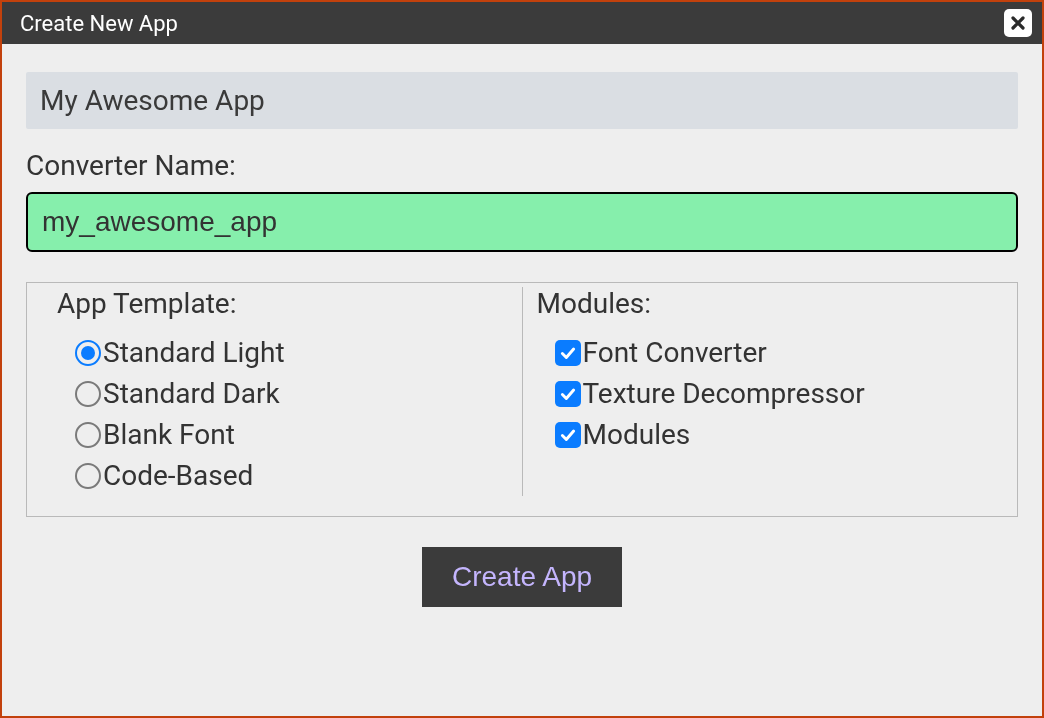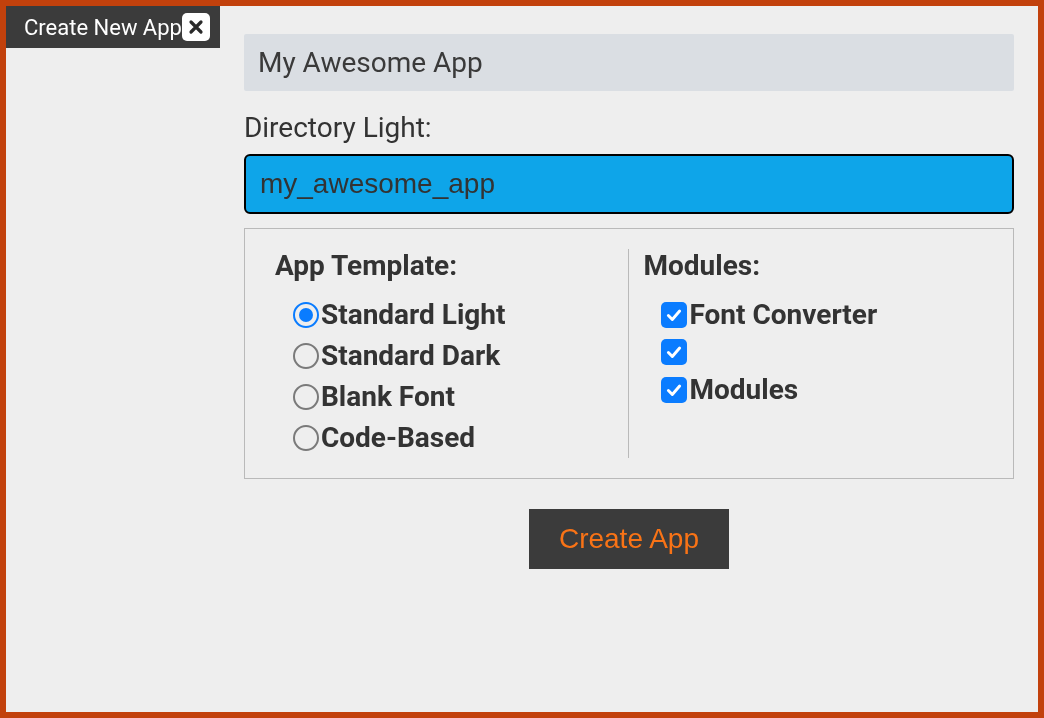--- a/index.html
+++ b/index.html
@@ -6,24 +6,24 @@
 body {
   font-family: -apple-system, BlinkMacSystemFont, "Segoe UI", Roboto, Helvetica, Arial, sans-serif;
   background: #fff;
   width: 1044px;
   height: 718px;
   overflow: hidden;
 }
 .window {
   width: 1044px;
   height: 718px;
-  border: 6px solid #c2410c;
+  border: 2px solid #c2410c;
   background: #eeeeee;
   display: flex;
-  flex-direction: row;
+  flex-direction: column;
 }
 .titlebar {
   background: #3b3b3b;
   color: #fff;
   height: 42px;
   display: flex;
   align-items: center;
   justify-content: space-between;
   padding: 0 10px 0 18px;
   font-size: 22px;
@@ -60,31 +60,30 @@
   padding: 12px 14px;
   margin-bottom: 20px;
   border-radius: 2px;
 }
 .text-input {
   width: 100%;
   font-size: 28px;
   padding: 12px 14px;
   border: 2px solid #000;
   border-radius: 6px;
-  background: #0ea5e9;
+  background: #86efac;
   color: #333;
   outline: none;
-  margin-bottom: 14px;
+  margin-bottom: 30px;
 }
 .panel {
   border: 1px solid #b9b9b9;
   display: flex;
-  padding: 20px 16px 20px 16px;
+  padding: 4px 16px 20px 16px;
   margin-bottom: 30px;
-  font-weight: bold;
 }
 .col {
   flex: 1;
   padding: 0 14px;
 }
 .col.left {
   border-right: 1px solid #b9b9b9;
 }
 .col-title {
   font-size: 28px;
@@ -134,21 +133,21 @@
 .checkbox svg {
   width: 18px;
   height: 18px;
 }
 .footer {
   display: flex;
   justify-content: center;
 }
 .create-btn {
   background: #3b3b3b;
-  color: #f97316;
+  color: #c4b5fd;
   font-size: 28px;
   padding: 14px 30px;
   border: none;
   cursor: pointer;
   text-align: right;
 }
 </style>
 </head>
 <body>
 
@@ -159,21 +158,21 @@
       <svg viewBox="0 0 16 16">
         <path d="M3 3 L13 13 M13 3 L3 13" stroke="#2a2a2a" stroke-width="3.2" stroke-linecap="round"></path>
       </svg>
     </div>
   </div>
 
   <div class="content">
 
     <div class="readonly-field">My Awesome App</div>
 
-    <div class="label">Directory Light:</div>
+    <div class="label">Converter Name:</div>
     <input class="text-input" type="text" value="my_awesome_app" style="">
 
     <div class="panel">
       <div class="col left">
         <div class="col-title">App Template:</div>
 
         <div class="option-row">
           <div class="radio checked"></div>
           <span class="opt-label">Standard Light</span>
         </div>
@@ -201,20 +200,21 @@
               </svg>
           </div>
           <span class="opt-label">Font Converter</span>
         </div>
         <div class="option-row">
           <div class="checkbox">
             <svg viewBox="0 0 16 16">
                 <path d="M3 8.5 L6.5 12 L13 4.5" stroke="#fff" stroke-width="2.6" fill="none" stroke-linecap="round" stroke-linejoin="round"></path>
               </svg>
           </div>
+          <span class="opt-label">Texture Decompressor</span>
         </div>
         <div class="option-row">
           <div class="checkbox">
             <svg viewBox="0 0 16 16">
                 <path d="M3 8.5 L6.5 12 L13 4.5" stroke="#fff" stroke-width="2.6" fill="none" stroke-linecap="round" stroke-linejoin="round"></path>
               </svg>
           </div>
           <span class="opt-label">Modules</span>
         </div>
       </div>

